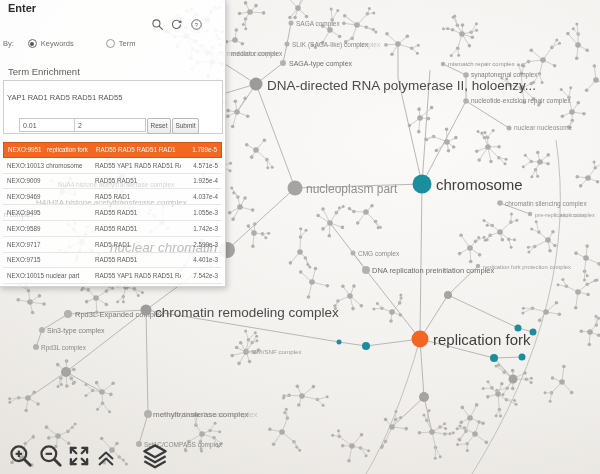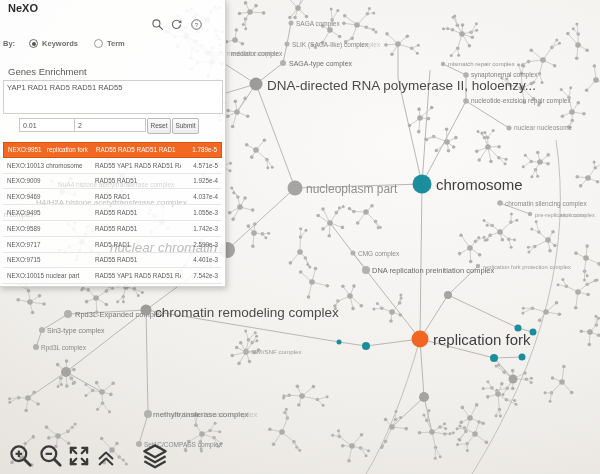--- a/index.html
+++ b/index.html
@@ -10,28 +10,28 @@
 
   
   .panel{position:absolute;left:0;top:0;width:226px;height:287px;
     background:rgba(255,255,255,0.88);border:1px solid #d6d4d1;border-left:none;border-top:none;
     box-shadow:1px 2px 6px rgba(0,0,0,.22);box-sizing:border-box;z-index:5;}
   .app-title{position:absolute;left:8px;top:2px;font-size:11px;font-weight:bold;color:#2b2b2b;}
   .search-input{position:absolute;left:4px;top:16px;width:138px;height:12px;border:1px solid #c9c9c9;
     font-size:7px;color:#444;padding:0 3px;background:#fff;}
   .search-input::placeholder{color:#b5b5b5;}
   .mini-icon{position:absolute;top:17px;width:13px;height:13px;cursor:pointer;}
-  .radio-row{position:absolute;left:3px;top:39px;font-size:7.5px;color:#6e6e6e;display:flex;align-items:flex-start;font-weight:bold;}
+  .radio-row{position:absolute;left:3px;top:39px;font-size:7.5px;color:#6e6e6e;display:flex;align-items:flex-start;}
   .radio{width:7px;height:7px;border:1px solid #9a9a9a;border-radius:50%;background:#fff;display:inline-block;
     position:relative;margin-right:4px;}
   .radio.sel{border-color:#6a6a6a;}
   .radio.sel::after{content:"";position:absolute;left:1.5px;top:1.5px;width:4px;height:4px;border-radius:50%;background:#555;}
   .sec-title{position:absolute;left:8px;top:66px;font-size:9.5px;color:#5a5a5a;}
   .query-area{position:absolute;left:3px;top:80px;width:212px;height:28px;border:1px solid #cfcfcf;
-    font-family:"Liberation Sans",sans-serif;font-size:7.5px;color:#555;padding:2px 3px;resize:none;background:#fff;}
+    font-family:"Liberation Sans",sans-serif;font-size:7.5px;color:#555;padding:12px 3px;resize:none;background:#fff;}
   .param-input{position:absolute;top:118px;height:12px;border:1px solid #c9c9c9;font-size:7px;color:#555;
     padding:0 3px;background:#fff;}
   .btn{position:absolute;top:118px;height:14px;border:1px solid #b9b9b9;border-radius:2px;
     background:linear-gradient(#fbfbfb,#ececec);font-size:6.5px;color:#555;line-height:13px;text-align:center;cursor:pointer;}
   .ghosts{position:absolute;left:0;top:0;width:100%;height:100%;pointer-events:none;z-index:1;}
   .ghost{position:absolute;color:#6e6e6e;white-space:nowrap;}
   .rtable{position:absolute;left:3px;top:142px;width:219px;z-index:2;}
   .trow{display:grid;grid-template-columns:43px 49px 1fr 41px;height:15.8px;align-items:center;
     border-bottom:1px solid #e6e6e6;font-size:6.3px;color:#5c5c5c;cursor:pointer;box-sizing:border-box;}
   .trow span{overflow:hidden;white-space:nowrap;}
@@ -1310,21 +1310,21 @@
       <circle cx="246" cy="351" r="2.5" fill="#b2b1af"></circle>
       <text x="251" y="354" font-size="6.2" fill="#9a9a9a" font-family="Liberation Sans, sans-serif">SWI/SNF complex</text>
       <circle cx="148" cy="414" r="4" fill="#b2b1af"></circle>
       <text x="153" y="417" font-size="8" fill="#777777" font-family="Liberation Sans, sans-serif">methyltransferase complex</text>
       <text x="162" y="417" font-size="8" fill="#999999" font-family="Liberation Sans, sans-serif" opacity="0.5">methyltransferase complex</text>
       <circle cx="139" cy="444" r="3" fill="#b2b1af"></circle>
       <text x="144" y="447" font-size="6.5" fill="#8a8a8a" font-family="Liberation Sans, sans-serif">Set1C/COMPASS complex</text>
     </svg>
 
   <div class="panel">
-    <div class="app-title">NeXO</div>
+    <div class="app-title">Enter</div>
 
 
     <span class="mini-icon" style="left:151px;">
       <svg viewBox="0 0 24 24" width="13" height="13">
           <circle cx="10" cy="10" r="6.5" fill="none" stroke="#666" stroke-width="2"></circle>
           <line x1="15" y1="15" x2="21" y2="21" stroke="#666" stroke-width="2.4" stroke-linecap="round"></line>
         </svg>
     </span>
     <span class="mini-icon" style="left:170px;">
       <svg viewBox="0 0 24 24" width="13" height="13">
@@ -1335,26 +1335,26 @@
     <span class="mini-icon" style="left:190px;">
       <svg viewBox="0 0 24 24" width="13" height="13">
           <circle cx="12" cy="12" r="8.8" fill="none" stroke="#666" stroke-width="1.8"></circle>
           <text x="12" y="16" text-anchor="middle" font-size="11" fill="#666" font-family="Liberation Sans, sans-serif">?</text>
         </svg>
     </span>
 
     <div class="radio-row">
       <span style="margin-right:14px;">By:</span>
       <span class="radio sel"></span>
-      <span style="margin-right:16px;">Keywords</span>
+      <span style="margin-right:32px;">Keywords</span>
       <span class="radio"></span>
       <span>Term</span>
     </div>
 
-    <div class="sec-title">Genes Enrichment</div>
+    <div class="sec-title">Term Enrichment</div>
 
     <textarea class="query-area" style="">YAP1 RAD1 RAD5 RAD51 RAD55</textarea>
 
     <input class="param-input" style="left: 3px; width: 56px; margin-left: 16px;" value="0.01">
     <input class="param-input" style="left: 74px; width: 64px;" value="2">
     <span class="btn" style="left:147px;width:22px;">Reset</span>
     <span class="btn" style="left:172px;width:25px;">Submit</span>
 
     <div class="ghosts">
         <div class="ghost" style="left: 58px; top: 181px; font-size: 6.5px; opacity: 0.3;">NuA4 histone acetyltransferase complex</div>

